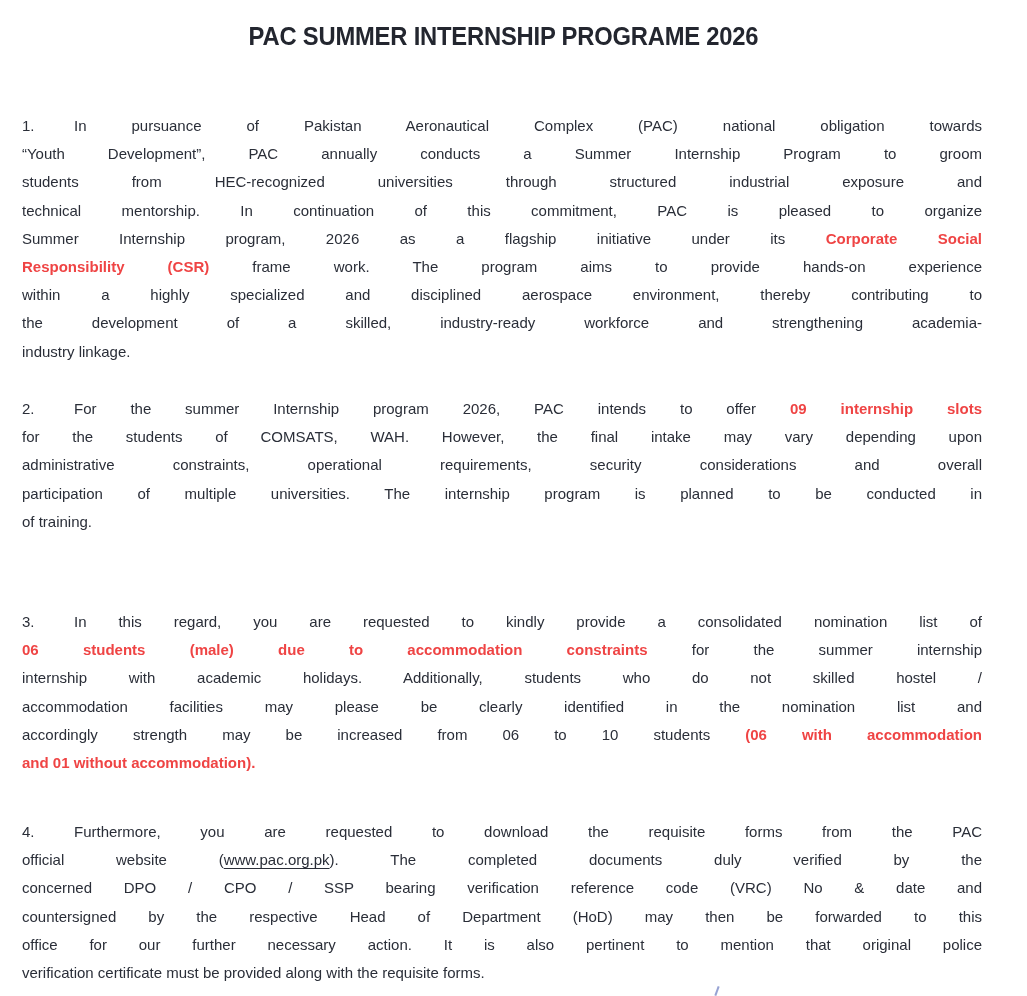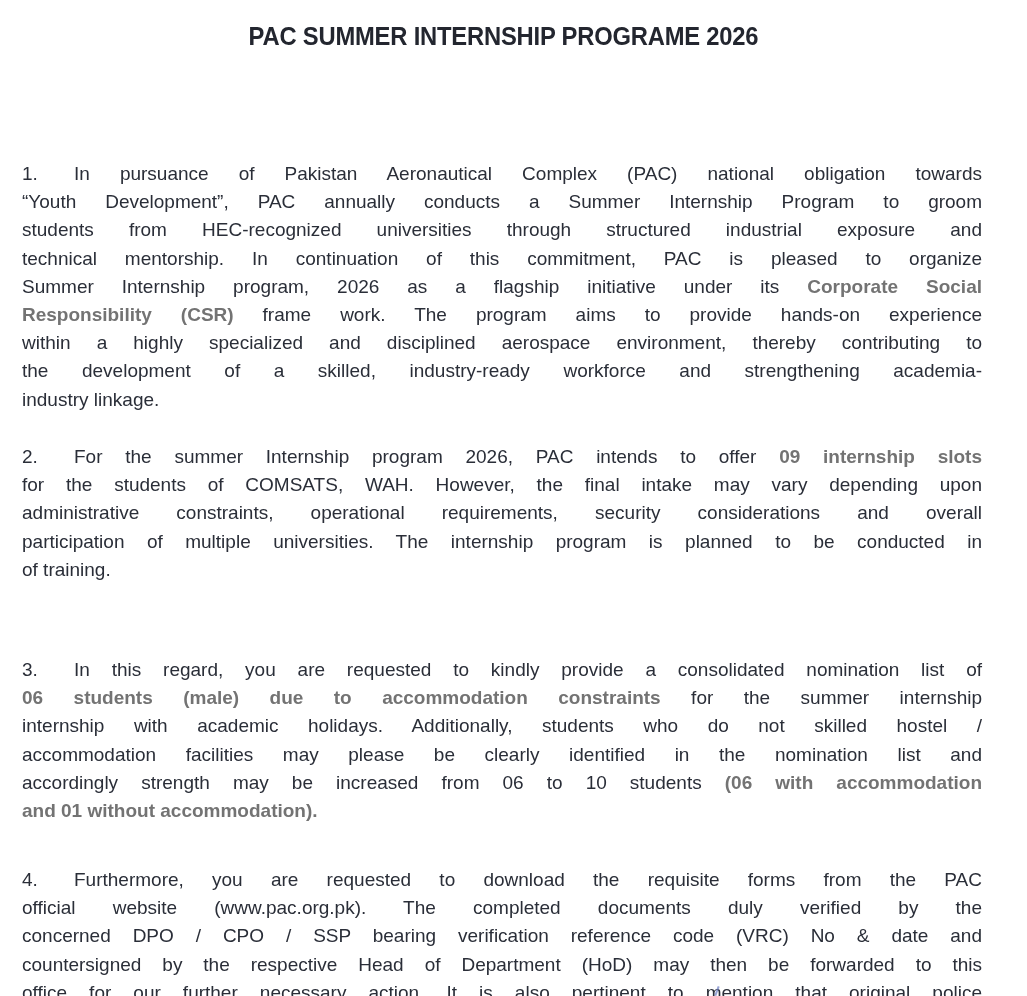--- a/index.html
+++ b/index.html
@@ -25,42 +25,42 @@
       font-size: 25px;
       letter-spacing: -0.2px;
       color: #23262f;
       transform: scaleX(0.95);
       transform-origin: center;
     }
     .para {
       position: absolute;
       left: 22px;
       width: 960px;
-      font-size: 19px;
+      font-size: 15px;
       line-height: 28.2px;
-      margin-top: 48px;
     }
     .line {
       display: block;
       height: 28.2px;
       white-space: nowrap;
       text-align: justify;
       text-align-last: justify;
       overflow: visible;
     }
     .line.last {
       text-align: right;
       text-align-last: left;
     }
     .num {
       display: inline-block;
       width: 52px;
     }
-    b { font-weight: bold; color: #737373; }
+    b { font-weight: bold; color: #ef4444; }
     .link {
+      text-decoration: underline;
       text-underline-offset: 3px;
     }
     #p1 { top: 112px; }
     #p2 { top: 395px; }
     #p3 { top: 608px; }
     #p4 { top: 818px; }
     .scan-mark {
       position: absolute;
       left: 716px;
       top: 986px;

